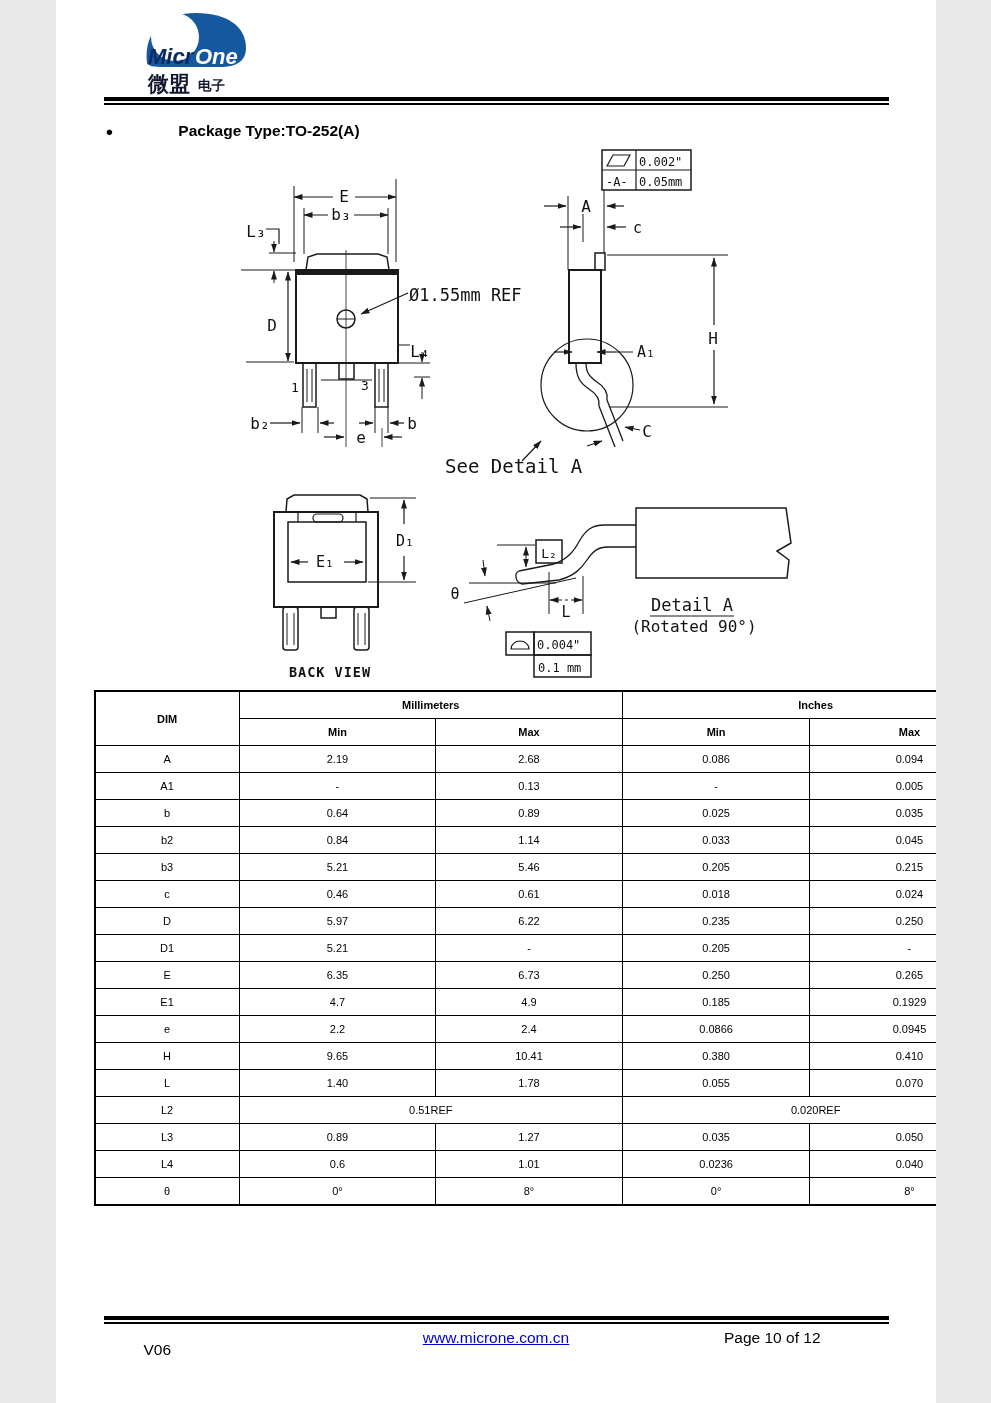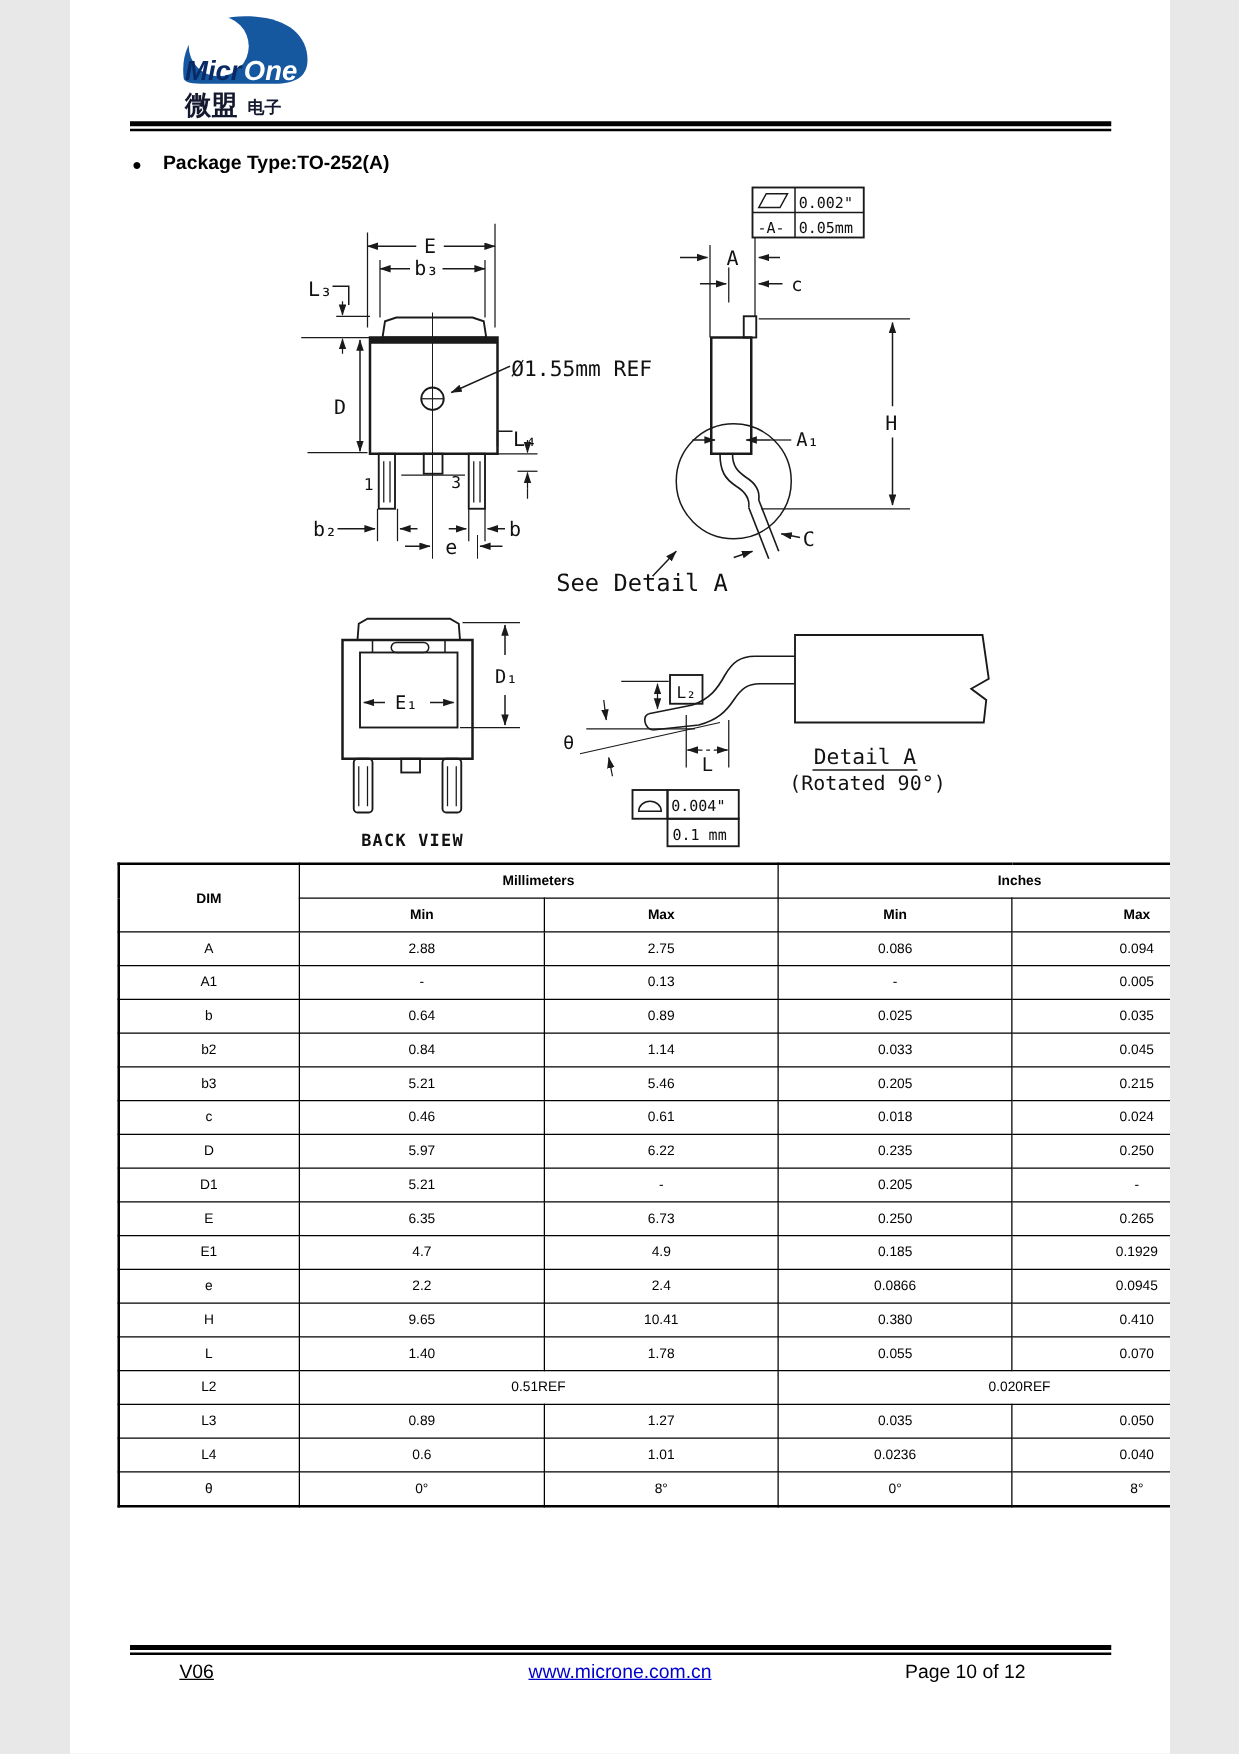--- a/index.html
+++ b/index.html
@@ -7,34 +7,34 @@
         font-family:"Liberation Sans",sans-serif;color:#000;overflow:hidden;}
   
   .logo{position:absolute;left:84px;top:8px;width:110px;height:92px;}
   .doc-title{position:absolute;top:52px;right:121px;font-size:35px;line-height:1;letter-spacing:1px;color:#111;}
   .rule{position:absolute;left:48px;right:47px;height:2px;border-top:4px solid #000;border-bottom:2px solid #000;}
   .rule.header{top:97px;}
   .rule.footer{top:1316px;}
   
   .heading{position:absolute;left:50px;top:122px;display:flex;align-items:center;gap:17px;}
   .heading .bullet{font-size:13px;line-height:1;}
-  .heading .htext{font-size:15.5px;font-weight:bold;}
+  .heading .htext{font-size:15.5px;font-weight:bold;margin-left:48px;}
   
   .drawing{position:absolute;left:0;top:145px;width:991px;height:545px;}
   .dt{font-family:"DejaVu Sans Mono","DejaVu Sans",monospace;fill:#111;}
   .ln{stroke:#1a1a1a;fill:none;}
   
   .dimtable{position:absolute;left:38px;top:690px;width:917px;border-collapse:collapse;
             font-size:11px;text-align:center;padding-left:40px;}
   .dimtable th,.dimtable td{border:1.5px solid #000;padding:0;height:26px;vertical-align:middle;}
   .dimtable th{font-weight:bold;}
   .dimtable{border:2px solid #000;}
   
   .footer-text{position:absolute;top:1329px;left:48px;right:47px;height:20px;font-size:15.5px;}
-  .footer-left{position:absolute;left:40px;top:0;text-decoration:underline;}
+  .footer-left{position:absolute;left:40px;top:12px;}
   .footer-center{position:absolute;left:0;right:0;top:0;text-align:center;}
   .footer-center a{color:#0000cc;}
   .footer-right{position:absolute;right:68px;top:0;text-align:center;}
 </style>
 </head>
 <body>
 
 <div class="page">
 
   <svg class="logo" viewBox="0 0 110 92">
@@ -265,22 +265,22 @@
       <tr>
         <th>Min</th>
         <th>Max</th>
         <th>Min</th>
         <th>Max</th>
       </tr>
     </thead>
     <tbody>
         <tr>
           <td>A</td>
-          <td>2.88</td>
-          <td>2.75</td>
+          <td>2.19</td>
+          <td>2.68</td>
           <td>0.086</td>
           <td>0.094</td>
         </tr>
         <tr>
           <td>A1</td>
           <td>-</td>
           <td>0.13</td>
           <td>-</td>
           <td>0.005</td>
         </tr>

